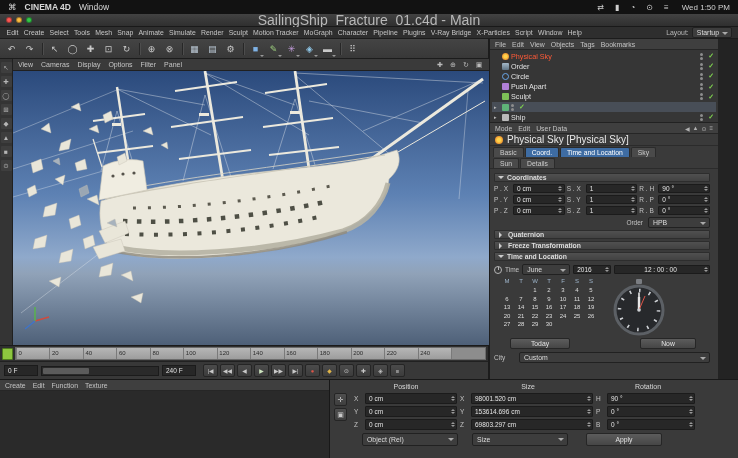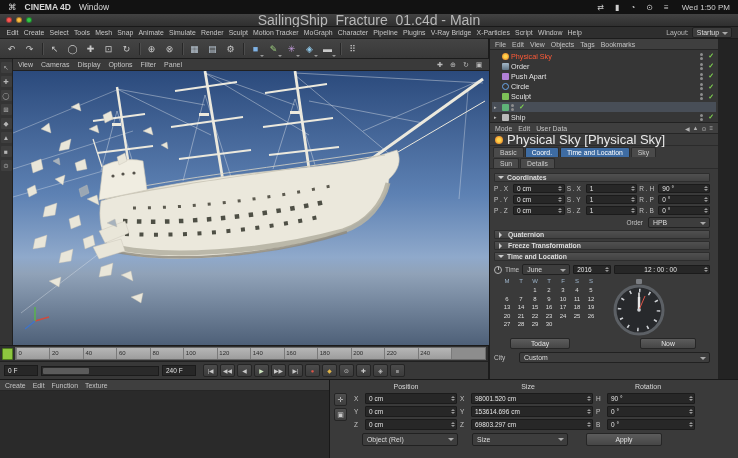--- a/index.html
+++ b/index.html
@@ -69,21 +69,21 @@
 .ic-fracture .obj-icon{background:#5fb278}
 .ic-ship .obj-icon{background:#b9b9b9}
 .obj-label{font-size:7.2px;color:#e2e2e2;flex:1;white-space:nowrap;overflow:hidden}
 .obj-active .obj-label{color:#ff5a38}
 .obj-dots{display:flex;flex-direction:column;gap:1px;margin-right:3px}
 .obj-dots i{width:3px;height:3px;border-radius:50%;background:#8d8d8d;display:block}
 .obj-check{font-size:7px;color:#7ed04f;font-weight:bold}
 
 #amtitle{height:12px;display:flex;align-items:center;gap:4px;padding:0 5px;background:#3a3a3a;border-bottom:1px solid #2b2b2b}
 #amtitle .sicon{width:8px;height:8px;border-radius:50%;background:radial-gradient(circle,#ffd24a 30%,#e8892c 75%)}
-#amtitle .t{font-size:13px;color:#e9e9e9}
+#amtitle .t{font-size:10px;color:#e9e9e9}
 .tabs{display:flex;gap:1px;padding:1px 3px 0;height:11px}
 .tab{font-size:6.8px;color:#ccc;background:#4a4a4a;border:1px solid #2b2b2b;border-bottom:none;padding:1px 6px 0;border-radius:2px 2px 0 0;white-space:nowrap}
 .tab-active{background:#3e6ca3;color:#fff}
 #amcontent{padding:2px 8px 0 4px;border-top:1px solid #2b2b2b}
 .sechdr{height:9px;display:flex;align-items:center;gap:3px;background:linear-gradient(#505050,#424242);border:1px solid #2d2d2d;border-radius:1px;margin:2px 0;padding:0 3px;font-size:6.8px;font-weight:bold;color:#ddd}
 .sechdr .car{width:0;height:0;border:3px solid transparent;border-top-color:#ccc;margin-top:3px}
 .sechdr.closed .car{border:3px solid transparent;border-left-color:#ccc;margin:0 0 0 1px}
 .coord-row{display:flex;align-items:center;gap:2px;margin:2px 0}
 .fl{font-size:6.5px;color:#c2c2c2;width:17px;white-space:nowrap;flex:none}
 .field{flex:1;height:9px;background:#272727;border:1px solid #1b1b1b;border-radius:1px;display:flex;align-items:center;padding:0 1px 0 3px;min-width:0}
@@ -392,34 +392,34 @@
         <div class="obj-row ic-floor">
         <span class="obj-caret">▸</span>
         <span class="obj-icon"></span>
         <span class="obj-label">Order</span>
         <span class="obj-dots">
             <i></i>
             <i></i>
           </span>
         <span class="obj-check">✓</span>
       </div>
+        <div class="obj-row ic-circle">
+        <span class="obj-caret">▸</span>
+        <span class="obj-icon"></span>
+        <span class="obj-label">Circle</span>
+        <span class="obj-dots">
+            <i></i>
+            <i></i>
+          </span>
+        <span class="obj-check">✓</span>
+      </div>
         <div class="obj-row ic-push">
         <span class="obj-caret">▸</span>
         <span class="obj-icon"></span>
         <span class="obj-label">Push Apart</span>
-        <span class="obj-dots">
-            <i></i>
-            <i></i>
-          </span>
-        <span class="obj-check">✓</span>
-      </div>
-        <div class="obj-row ic-circle">
-        <span class="obj-caret">▸</span>
-        <span class="obj-icon"></span>
-        <span class="obj-label">Circle</span>
         <span class="obj-dots">
             <i></i>
             <i></i>
           </span>
         <span class="obj-check">✓</span>
       </div>
         <div class="obj-row ic-random">
         <span class="obj-caret">▸</span>
         <span class="obj-icon"></span>
         <span class="obj-label">Sculpt</span>

